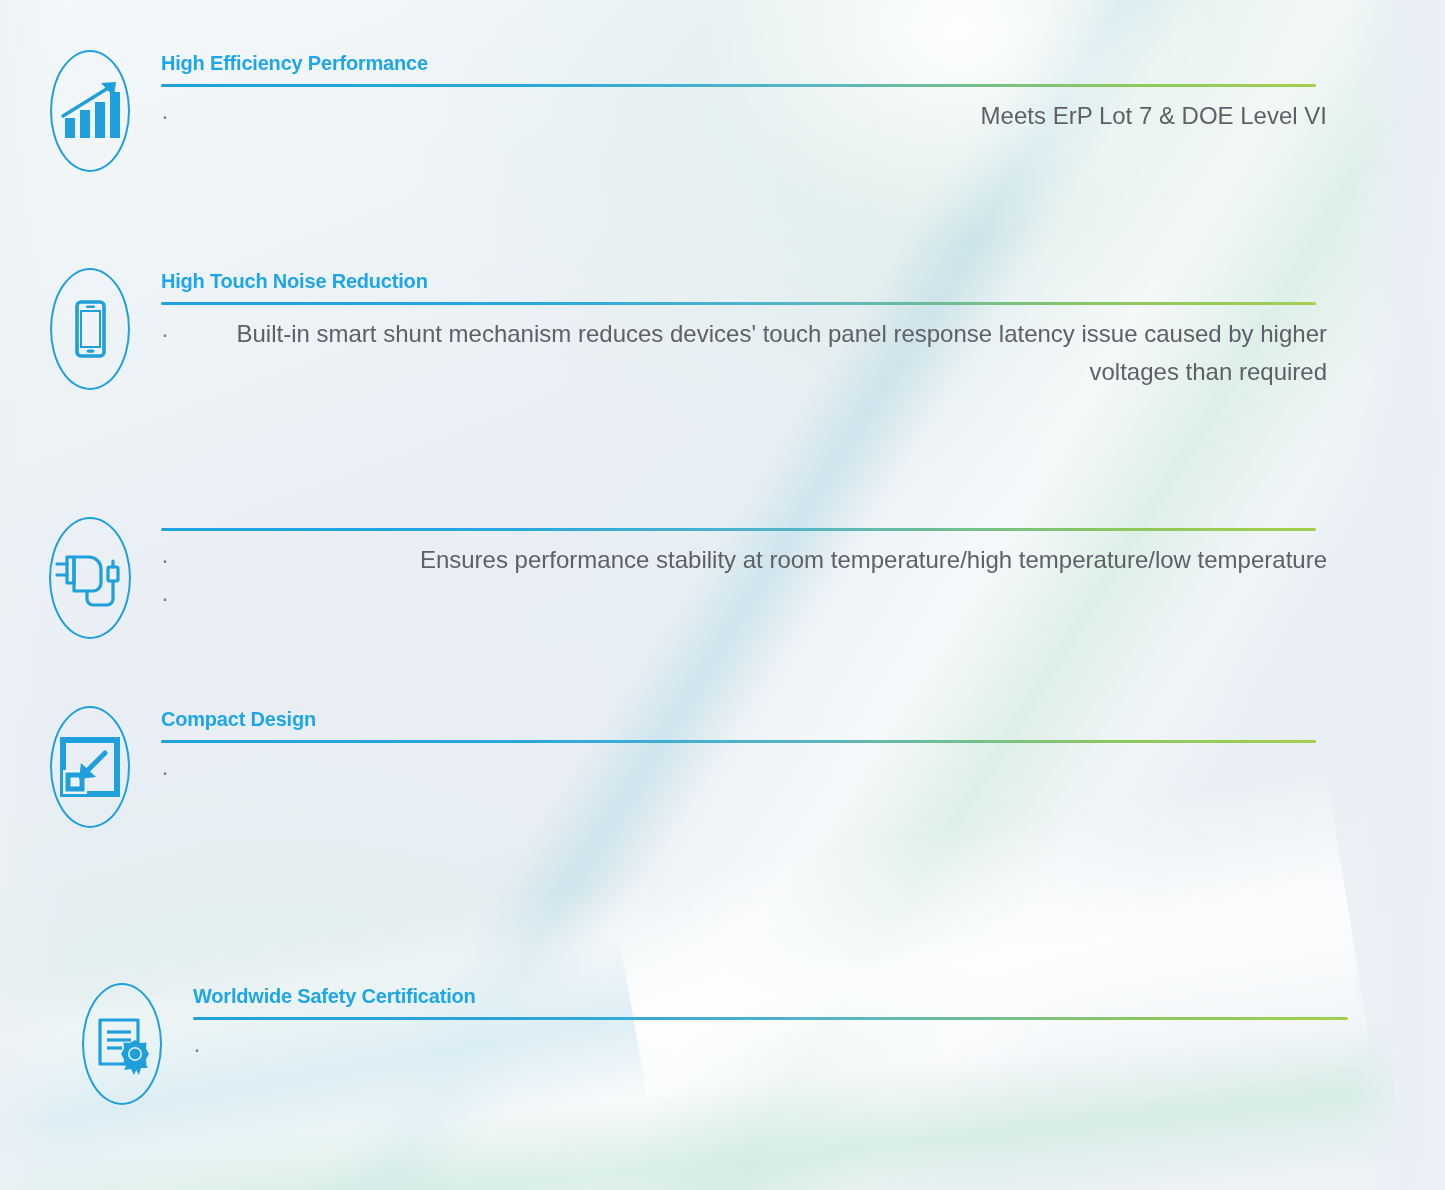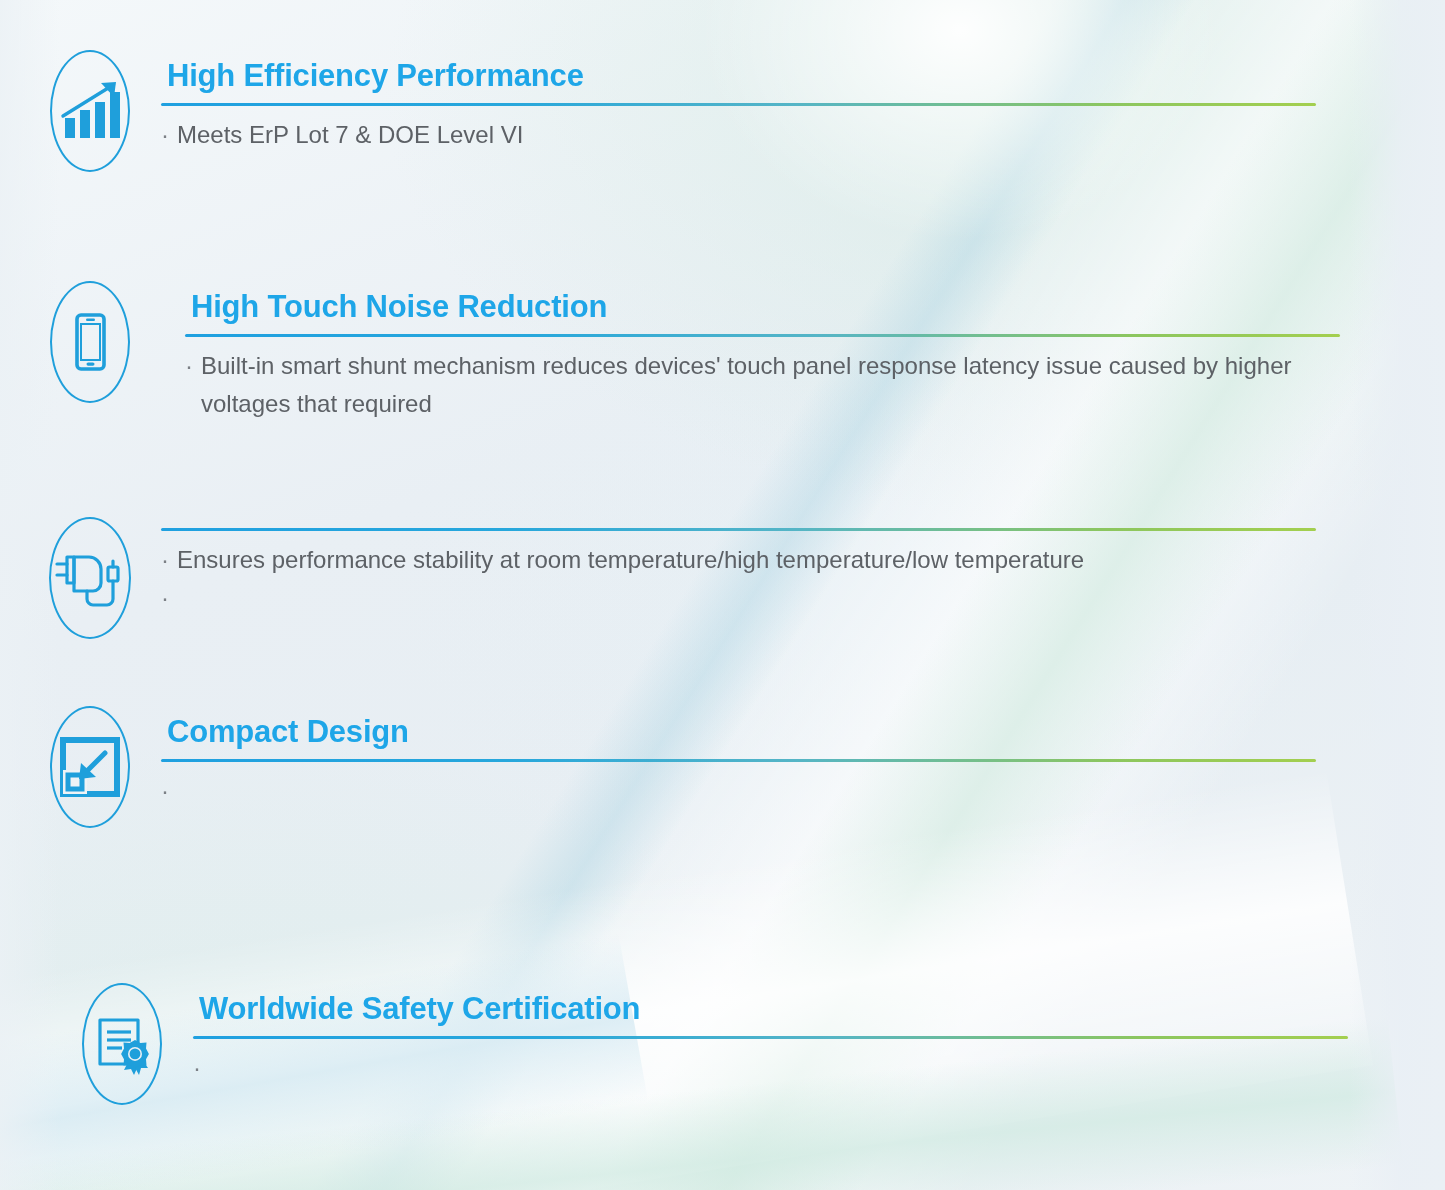--- a/index.html
+++ b/index.html
@@ -132,25 +132,25 @@
   }
   .icon-circle svg { display: block; }
 
   .feature-body {
     flex: 1;
     padding-left: 31px;
     padding-top: 2px;
   }
   .feature-title {
     color: #1ea6e8;
-    font-size: 31px;
+    font-size: 20px;
     font-weight: bold;
     letter-spacing: -0.2px;
     line-height: 1.15;
-    margin: 6px;
+    margin: 0;
     white-space: nowrap;
   }
   .divider {
     height: 3px;
     width: 1155px;
     margin-top: 9px;
     background: linear-gradient(90deg, #1fa0e0 0%, #27a7dc 30%, #55b5c6 55%, #8cc65f 82%, #a3cf4f 100%);
     border-radius: 2px;
   }
   .bullets {
@@ -169,20 +169,21 @@
   .bullet-dot {
     flex: 0 0 auto;
     width: 16px;
     color: #7c8086;
     font-size: 24px;
     line-height: 1.6;
   }
   .bullet-text {
     flex: 1 1 auto;
     max-width: 1150px;
+    text-align: right;
   }
 </style>
 </head>
 <body>
 
 <div id="page">
 
   <div class="bg-layer">
     <div class="bg-tint-a"></div>
     <div class="band band-1"></div>
@@ -218,38 +219,38 @@
         <div class="divider"></div>
         <ul class="bullets">
           <li class="bullet">
             <span class="bullet-dot">·</span>
             <span class="bullet-text">Meets ErP Lot 7 &amp; DOE Level VI</span>
           </li>
         </ul>
       </div>
     </div>
 
-    <div class="feature" style="top:281px;gap:24px;">
+    <div class="feature" style="top:268px;">
       <div class="icon-wrap">
         <div class="icon-circle">
           <svg width="74" height="74" viewBox="0 0 74 74" aria-hidden="true">
             <rect x="24" y="10" width="27" height="54" rx="4" ry="4" fill="none" stroke="#1f9fdb" stroke-width="3.6"></rect>
             <rect x="28" y="19" width="19" height="36" fill="none" stroke="#1f9fdb" stroke-width="2"></rect>
             <rect x="33" y="13.5" width="9" height="2.6" rx="1.3" fill="#1f9fdb"></rect>
             <rect x="33.5" y="57.5" width="8" height="3.2" rx="1.6" fill="#1f9fdb"></rect>
           </svg>
         </div>
       </div>
       <div class="feature-body">
         <h2 class="feature-title">High Touch Noise Reduction</h2>
         <div class="divider"></div>
         <ul class="bullets">
           <li class="bullet">
             <span class="bullet-dot">·</span>
-            <span class="bullet-text">Built-in smart shunt mechanism reduces devices' touch panel response latency issue caused by higher voltages that required</span>
+            <span class="bullet-text">Built-in smart shunt mechanism reduces devices' touch panel response latency issue caused by higher voltages than required</span>
           </li>
         </ul>
       </div>
     </div>
 
     <div class="feature" style="top:517px;">
       <div class="icon-wrap">
         <div class="icon-circle">
           <svg width="78" height="78" viewBox="0 0 78 78" aria-hidden="true">
             <g fill="none" stroke="#1f9fdb" stroke-width="3.2" stroke-linejoin="round" stroke-linecap="round">

